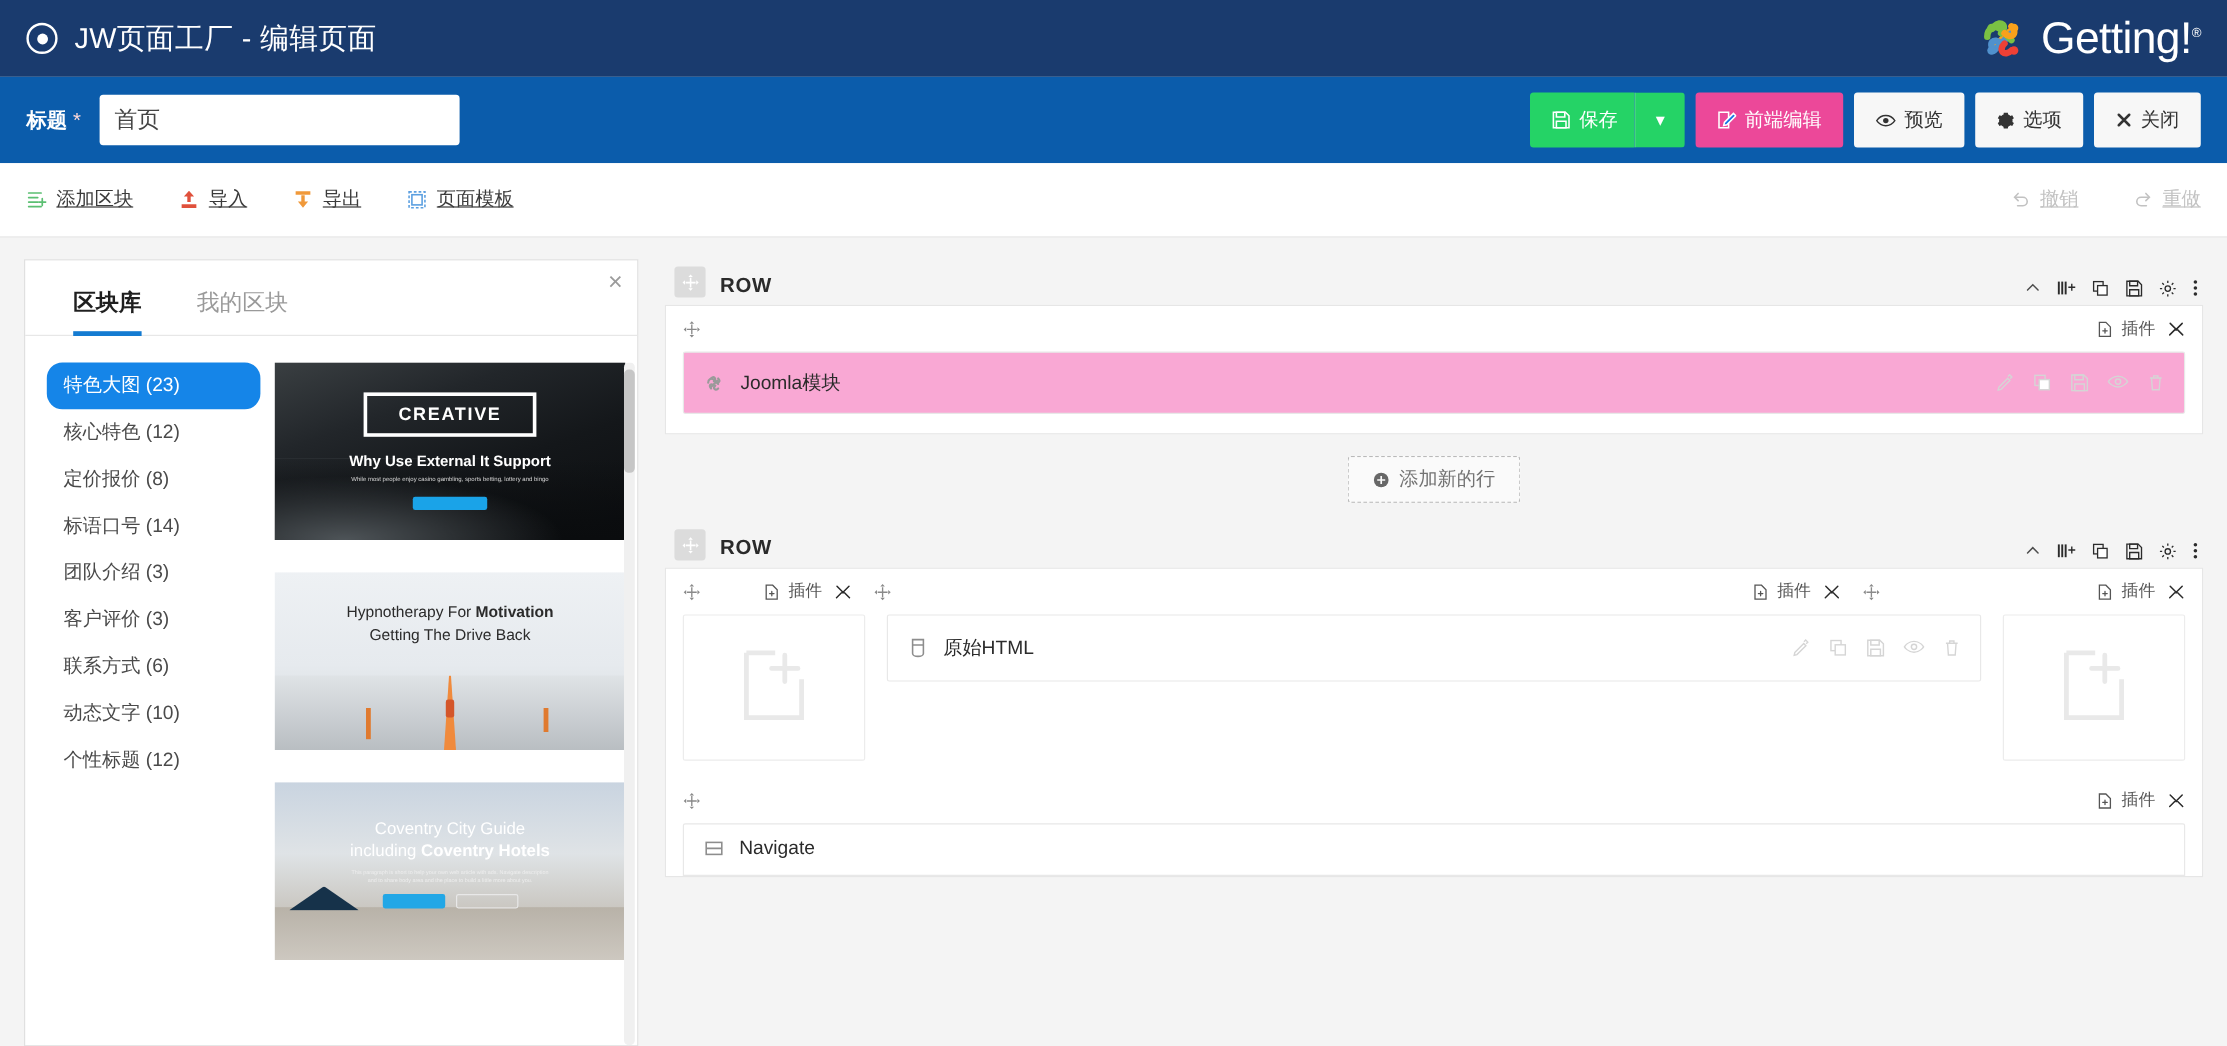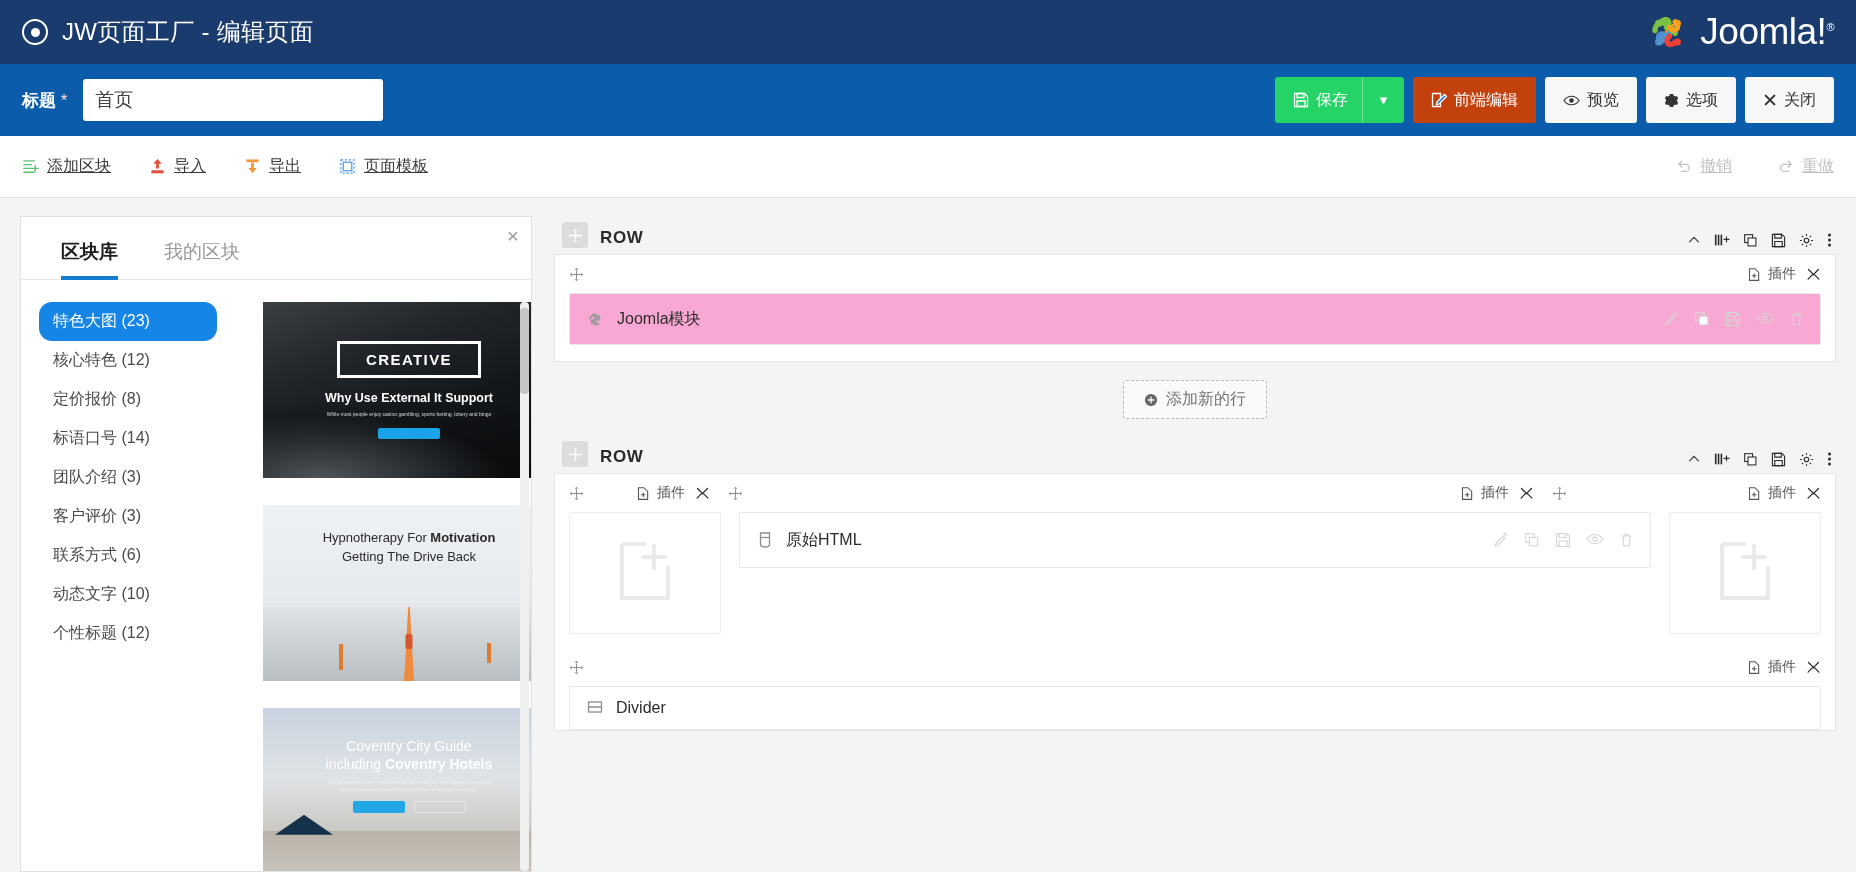--- a/index.html
+++ b/index.html
@@ -45,21 +45,21 @@
     cursor: pointer; white-space: nowrap; border: none;
     font-family: "Liberation Sans", sans-serif;
   }
   .btn-save { background: #25d366; color: #fff; padding-right: 14px; border-radius: 3px 0 0 3px; }
   .btn-save-caret {
     background: #25d366; color: #fff; width: 42px; display: flex;
     align-items: center; justify-content: center; border-radius: 0 3px 3px 0;
     border-left: 1px solid rgba(255,255,255,.35); cursor: pointer; font-size: 15px;
   }
   .btn-group { display: flex; }
-  .btn-front { background: #c2410c; color: #fff; }
+  .btn-front { background: #ec4899; color: #fff; }
   .btn-white { background: #f7f7f7; color: #333; }
 
   
   .subbar {
     height: 62px; background: #fff; border-bottom: 1px solid #e3e3e3;
     display: flex; align-items: center; padding: 0 22px; gap: 38px;
   }
   .subbar-item {
     display: flex; align-items: center; gap: 8px;
     font-size: 16px; color: #3b3b3b; cursor: pointer; text-decoration: underline;
@@ -90,21 +90,21 @@
     height: 4px; background: #147bd1;
   }
   .lp-body { display: flex; flex: 1; overflow: hidden; padding-top: 22px; }
   .cats { width: 196px; padding-left: 18px; }
   .cat {
     font-size: 16px; color: #4a4a4a; padding: 9px 14px; border-radius: 13px;
     cursor: pointer; margin-bottom: 0; white-space: nowrap;
   }
   .cat.active { background: #1585e8; color: #fff; }
   .thumbs { flex: 1; padding: 0 10px 0 12px; overflow: hidden; position: relative; }
-  .thumb { width: 100%; height: 176px; margin-bottom: 27px; position: relative; overflow: hidden; margin-left: 34px; }
+  .thumb { width: 100%; height: 148px; margin-bottom: 27px; position: relative; overflow: hidden; }
   .sb-track {
     position: absolute; right: 2px; top: 0; width: 9px; height: 100%;
     background: #f0f0f0; border-radius: 4px;
   }
   .sb-thumb { position: absolute; right: 2px; top: 6px; width: 9px; height: 86px; background: #c6c6c6; border-radius: 4px; cursor: pointer; }
 
   
   .t1 { background: linear-gradient(160deg,#3a3f42 0%,#22262a 30%,#14171a 60%,#0c0e10 100%); display: flex; flex-direction: column; align-items: center; justify-content: center; }
   .t1::before {
     content: ''; position: absolute; left: 0; right: 0; bottom: 0; height: 46%;
@@ -206,21 +206,21 @@
         <path d="M22 18 C30 10 38 18 30 26" stroke="#7ac143"></path>
         <path d="M42 18 C50 26 42 34 34 26" stroke="#f9a11b"></path>
         <path d="M22 46 C14 38 22 30 30 38" stroke="#5091cd"></path>
         <path d="M42 46 C34 54 26 46 34 38" stroke="#ee4035"></path>
       </g>
       <circle cx="19" cy="20" r="5" fill="#7ac143"></circle>
       <circle cx="45" cy="20" r="5" fill="#f9a11b"></circle>
       <circle cx="19" cy="46" r="5" fill="#5091cd"></circle>
       <circle cx="45" cy="46" r="5" fill="#ee4035"></circle>
     </svg>
-    <div class="joomla-word"><span>Joomla!</span><sup>®</sup></div>
+    <div class="joomla-word"><span>Getting!</span><sup>®</sup></div>
   </div>
 </div>
 
 <div class="titlebar">
   <div class="title-label"><span>标题</span> <span class="req">*</span></div>
   <input class="title-input" value="首页" style="">
 
   <div class="tb-actions">
     <div class="btn-group">
       <button class="btn btn-save">
@@ -739,18 +739,18 @@
           </span>
       </div>
 
       <div class="divider-card">
         <span class="icn">
           <svg width="18" height="18" viewBox="0 0 18 18" fill="none" stroke="#8d8d8d" stroke-width="1.3">
               <rect x="2.5" y="3" width="13" height="10"></rect>
               <path d="M2.5 8h13"></path>
             </svg>
         </span>
-        <span class="module-name">Divider</span>
+        <span class="module-name">Navigate</span>
       </div>
     </div>
 
   </div>
 </div>
 
 </body></html>

